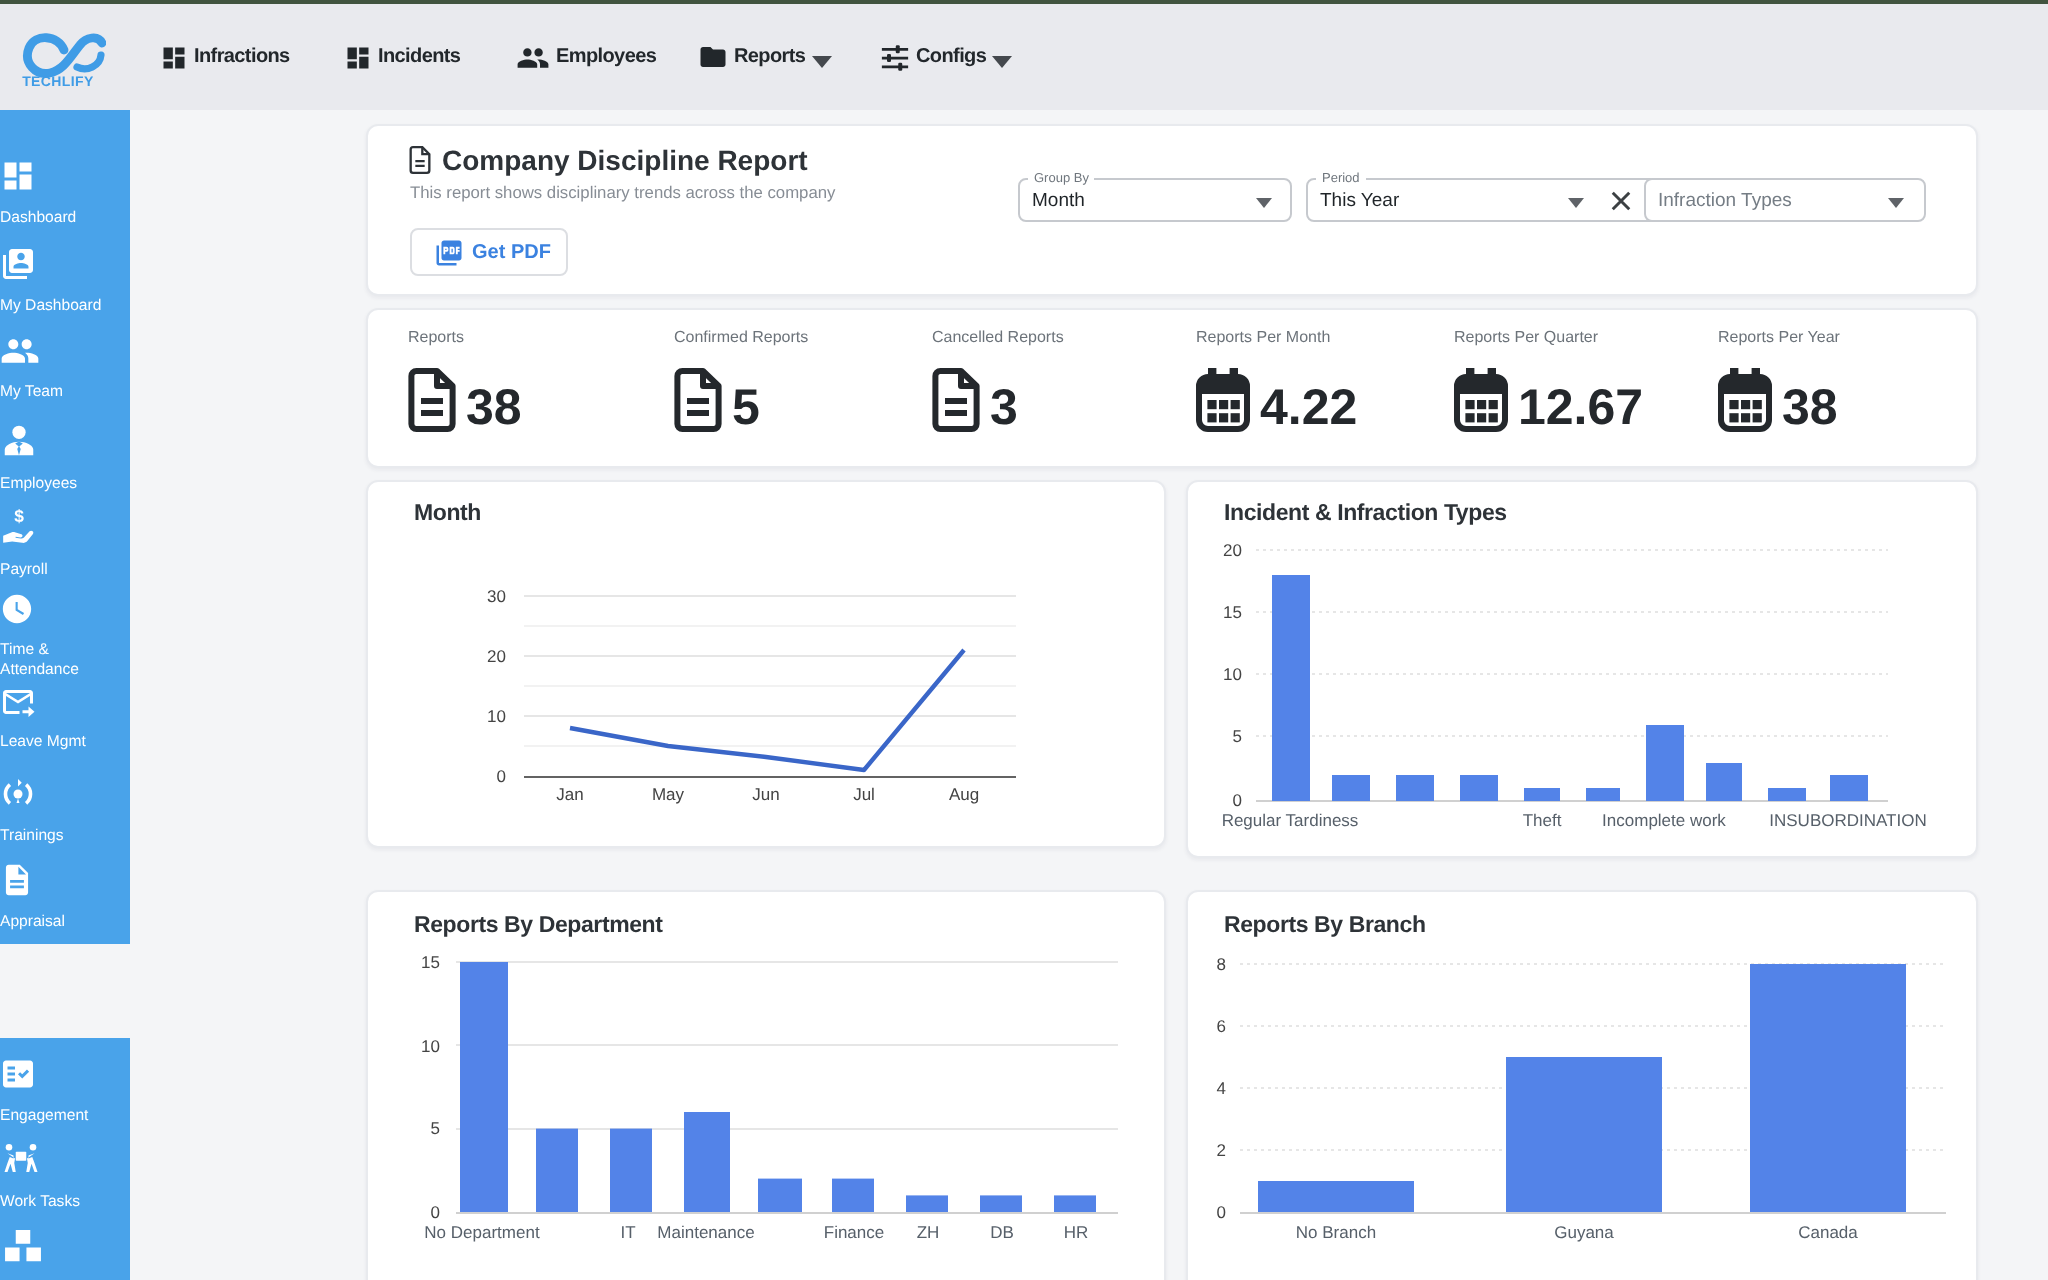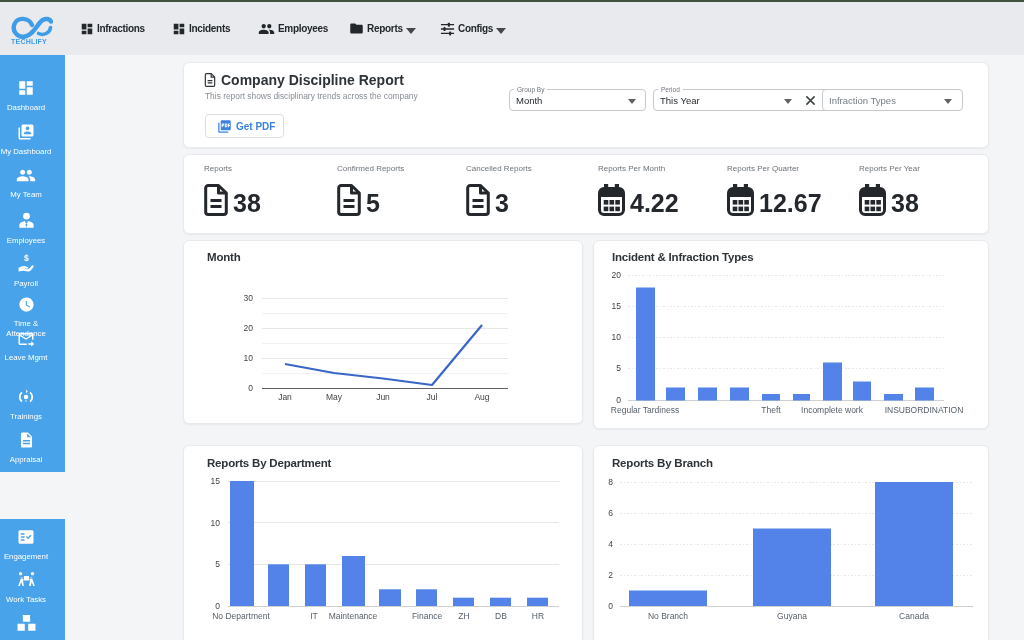--- a/index.html
+++ b/index.html
@@ -1,20 +1,20 @@
 <!DOCTYPE html>
 <html><head><meta charset="utf-8"><style>
 *{margin:0;padding:0;box-sizing:border-box}
 html,body{width:1024px;height:640px;font-family:"Liberation Sans",sans-serif;overflow:hidden;background:#f4f5f7;position:relative}
 .abs{position:absolute}
 .topstrip{position:absolute;left:0;top:0;width:1024px;height:2px;background:#41543f}
 .navbar{position:absolute;left:0;top:2px;width:1024px;height:53px;background:#e9eaee}
 .navitem{position:absolute;top:0;height:53px;display:flex;align-items:center;gap:3px;color:#22272b;font-size:10px;font-weight:bold;letter-spacing:-.3px}
 .sidebar{position:absolute;left:0;top:55px;width:65px;height:585px;background:#49a3ea}
-.sb-item{position:absolute;left:0;width:52px;text-align:center;color:#fff}
+.sb-item{position:absolute;left:0;width:52px;text-align:left;color:#fff}
 .sb-item .lbl{font-size:7.8px;line-height:9.5px;margin-top:2px}
 .sb-active{position:absolute;left:0;top:417px;width:65px;height:47px;background:#f4f5f7}
 .card{position:absolute;background:#fff;border:1px solid #e8eaee;border-radius:6px;box-shadow:0 1px 2px rgba(30,40,60,.06)}
 .ctitle{position:absolute;font-size:11.5px;font-weight:bold;color:#2e3338;letter-spacing:-.2px}
 .sel{position:absolute;height:22px;border:1px solid #c6c9ce;border-radius:4px;background:#fff}
 .sel .flabel{position:absolute;top:-4px;left:4px;background:#fff;padding:0 3px;font-size:6.5px;color:#6f767d}
 .sel .val{position:absolute;left:6px;top:5px;font-size:9.5px;color:#1f2428;font-weight:normal}
 .sel .ph{position:absolute;left:6px;top:5px;font-size:9.5px;color:#757d85}
 .caret{position:absolute;width:0;height:0;border-left:5px solid transparent;border-right:5px solid transparent;border-top:6px solid #44484d}
 .caret-s{position:absolute;width:0;height:0;border-left:4px solid transparent;border-right:4px solid transparent;border-top:5px solid #5f6368}
@@ -107,21 +107,21 @@
         <path d="M2 17.5l5.5-2.2c.6-.25 1.3-.3 1.9-.05l4.1 1.25c.5.2.8.7.7 1.2-.1.6-.7 1-1.3.9l-3-.45-.1.6 3.2.5c.9.15 1.8-.2 2.4-.9l3.3-3.6c.5-.55 1.35-.6 1.9-.1.5.45.6 1.2.2 1.75l-3.4 4.3c-.8 1-2.1 1.5-3.4 1.3l-6.3-.9L2 22z"></path>
       </svg>
     <div class="lbl">Payroll</div>
   </div>
   <div class="sb-item" style="top:241px">
     <svg width="17" height="17" viewBox="0 0 24 24" fill="#fff">
         <path d="M11.99 2C6.47 2 2 6.48 2 12s4.47 10 9.99 10C17.52 22 22 17.52 22 12S17.52 2 11.99 2zM16.2 16.2L11 13V7h1.5v5.2l4.5 2.7-.8 1.3z"></path>
       </svg>
     <div class="lbl">Time &amp;<br>Attendance</div>
   </div>
-  <div class="sb-item" style="top:276px">
+  <div class="sb-item" style="top:288px">
     <svg width="18" height="16" viewBox="0 0 24 20" fill="#fff">
         <path d="M20 2H4c-1.1 0-2 .9-2 2v12c0 1.1.9 2 2 2h9v-2H4V6l8 5 8-5v5h2V4c0-1.1-.9-2-2-2zm-8 7L4 4h16l-8 5zm7 4l4 3.5-4 3.5v-2.5h-4v-2h4V13z"></path>
       </svg>
     <div class="lbl">Leave Mgmt</div>
   </div>
   <div class="sb-item" style="top:333px">
     <svg width="18" height="18" viewBox="0 0 24 24" fill="none" stroke="#fff" stroke-width="2.4">
         <path d="M6.6 18.2A8 8 0 0 1 6.6 5.8M17.4 5.8a8 8 0 0 1 0 12.4" fill="none"></path>
         <circle cx="12" cy="12" r="3" fill="#fff" stroke="none"></circle>
         <path d="M12 15l-1 3h2z" fill="#fff" stroke="none"></path>

